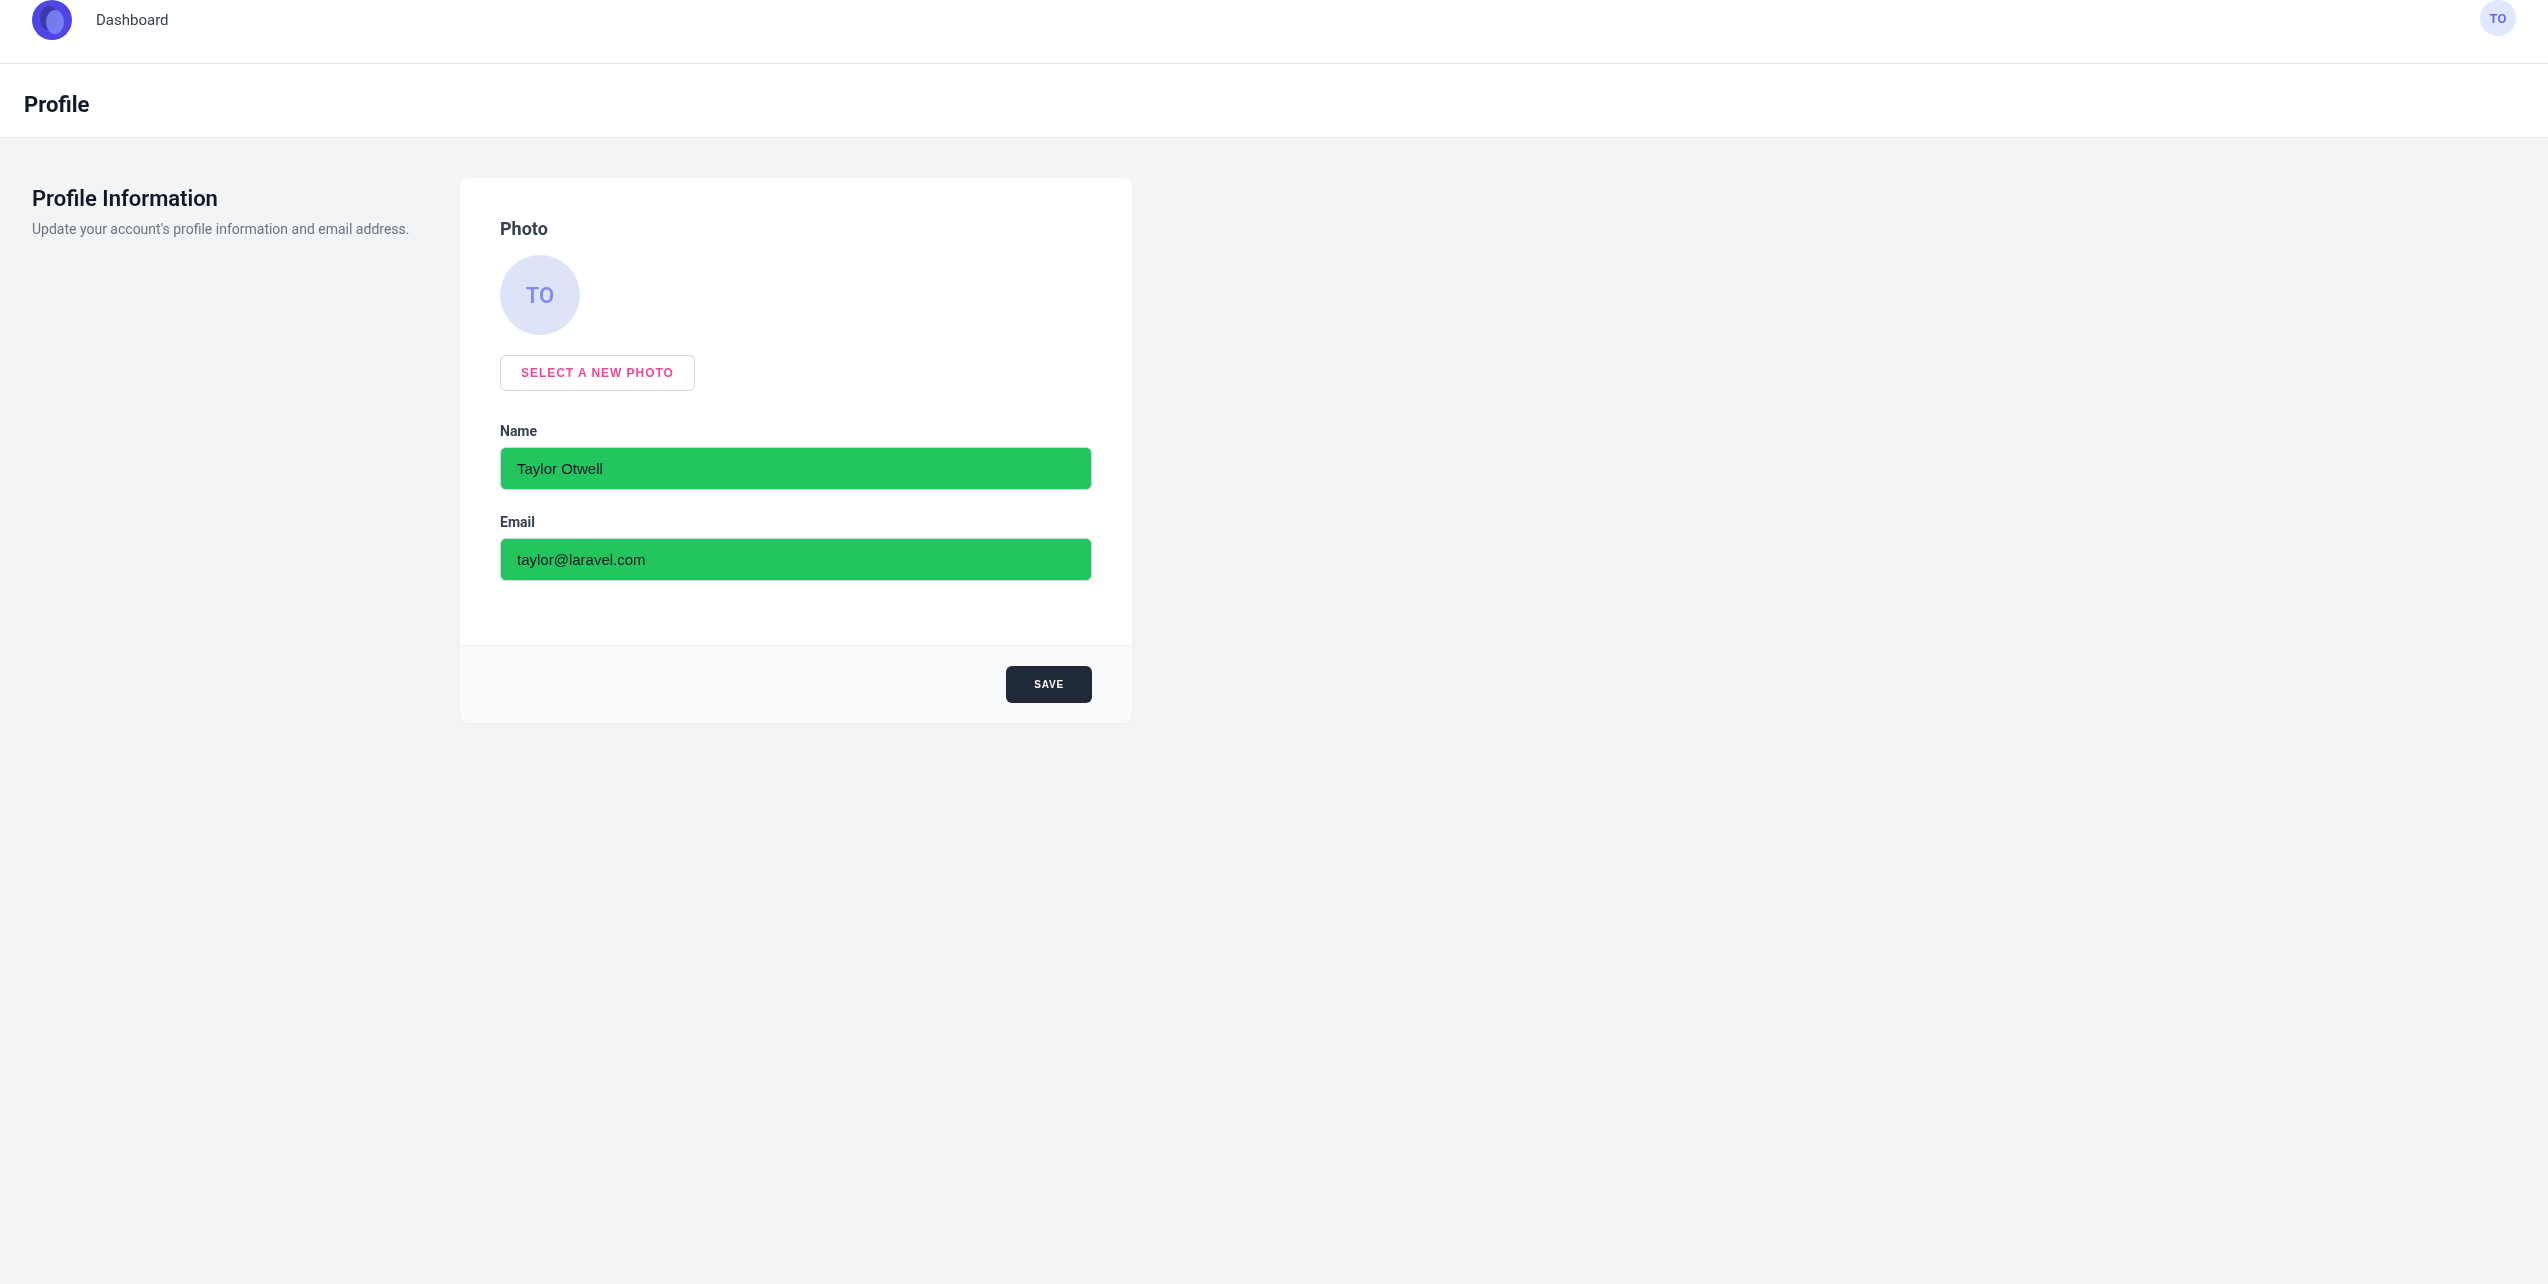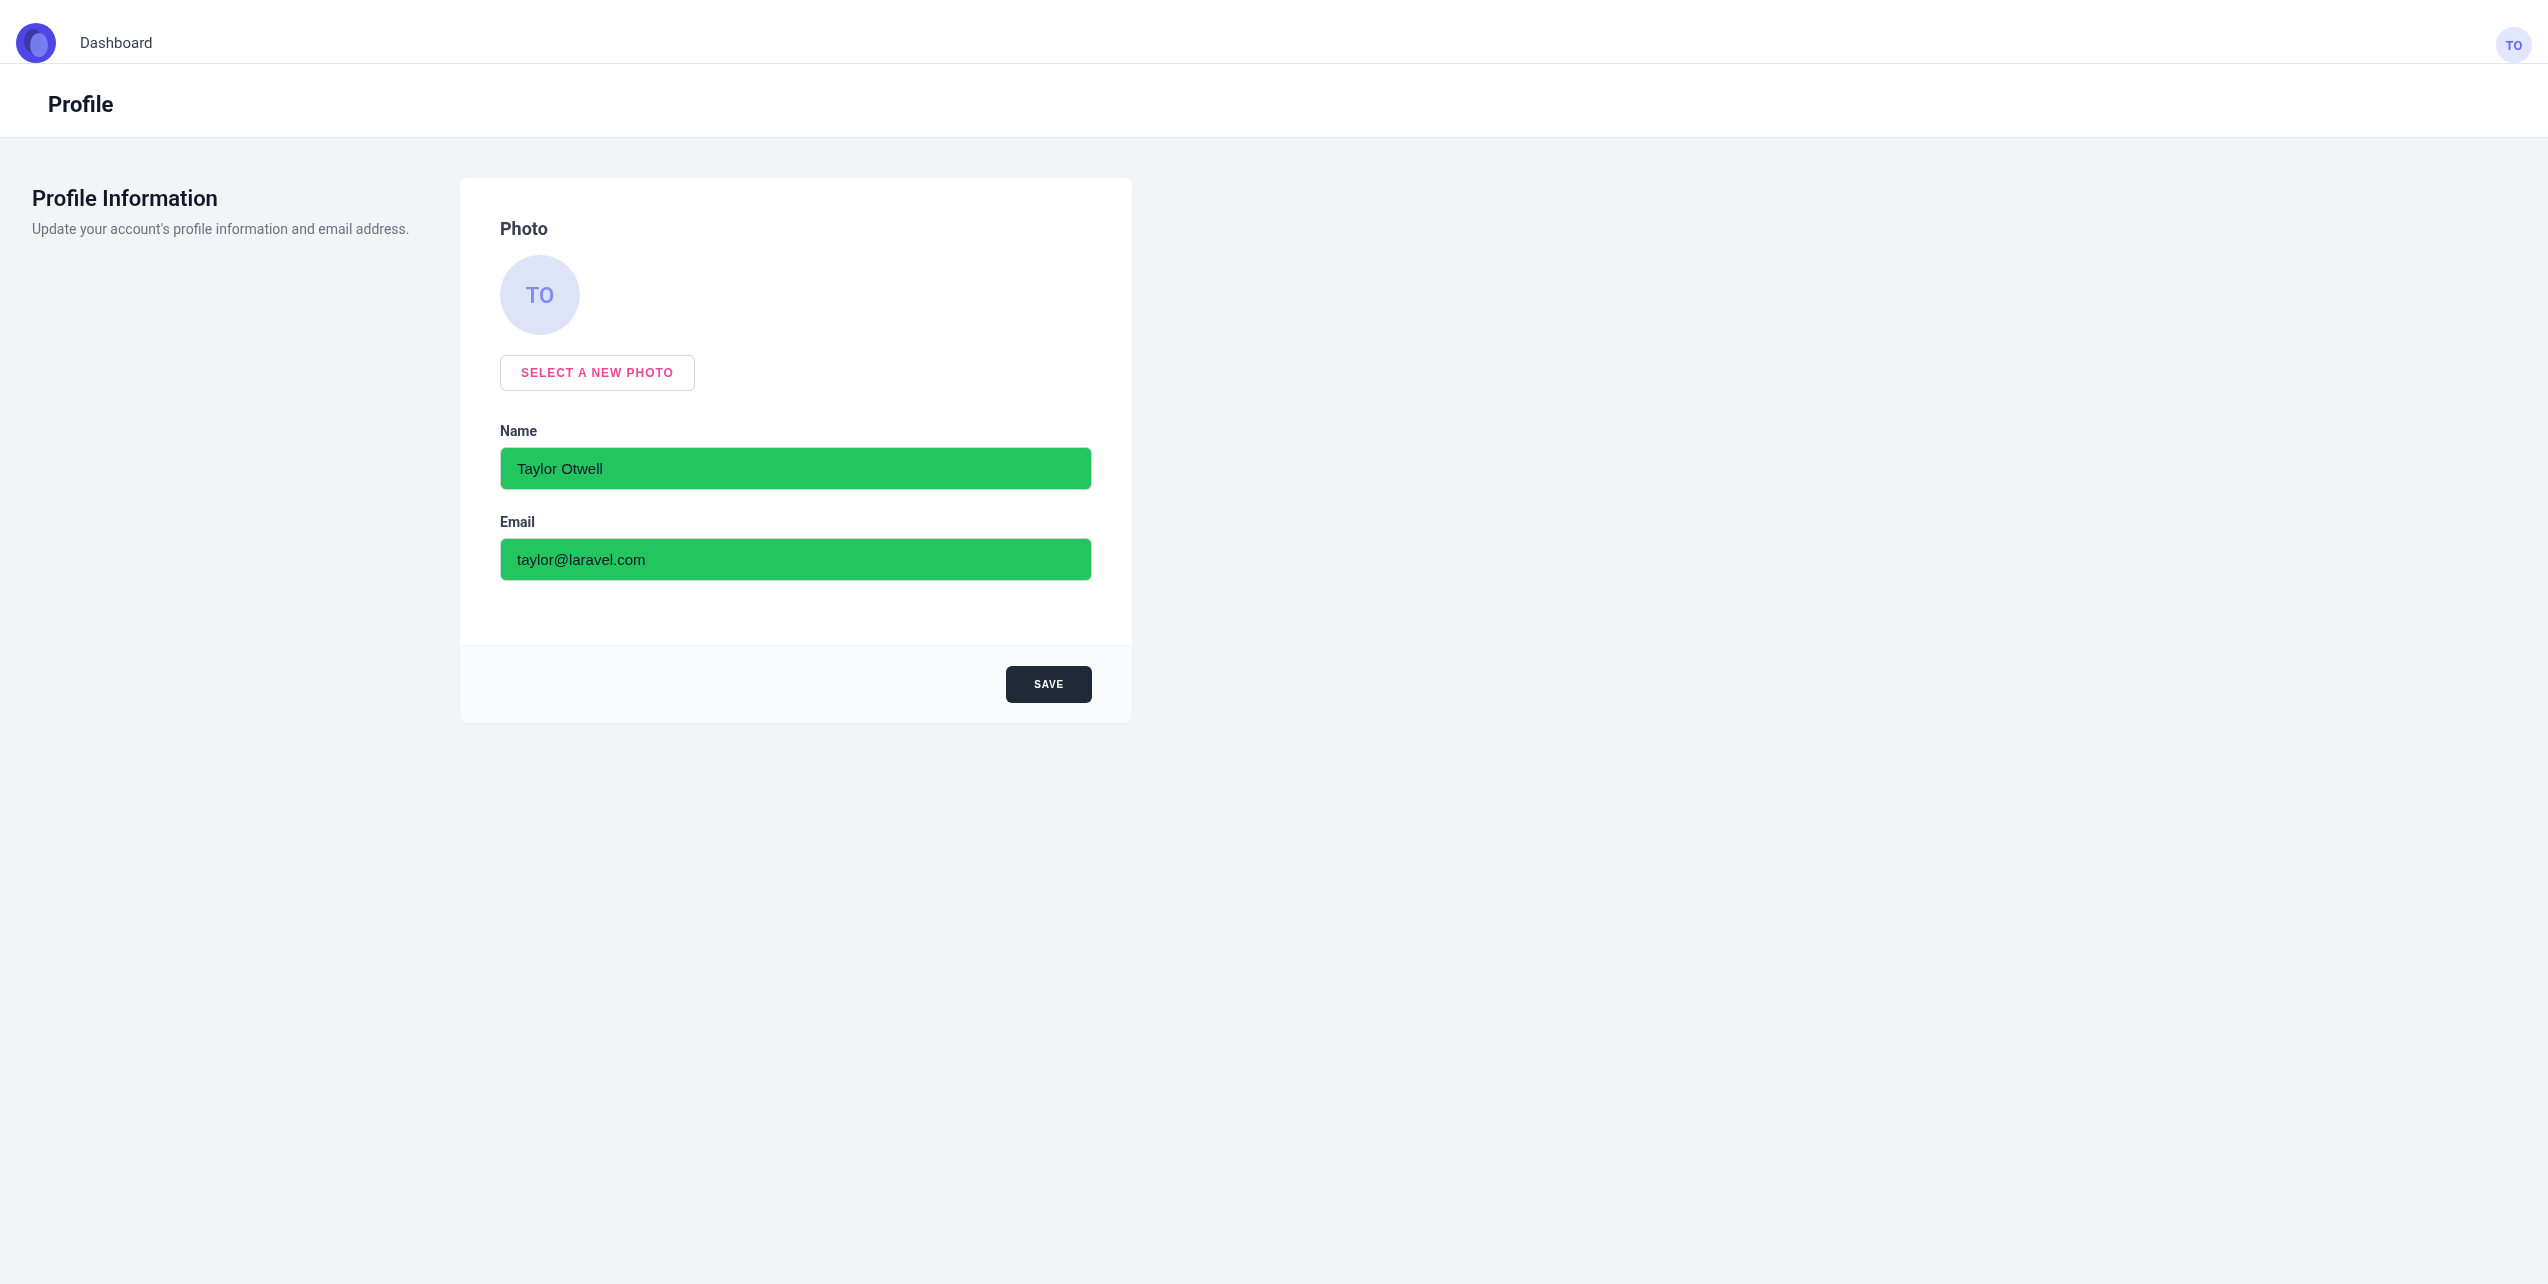--- a/index.html
+++ b/index.html
@@ -13,23 +13,23 @@
       background: #f3f4f6;
       min-height: 100vh;
     }
 
     
     .navbar {
       background: #ffffff;
       border-bottom: 1px solid #e5e7eb;
       height: 64px;
       display: flex;
-      align-items: flex-end;
+      align-items: flex-start;
       justify-content: space-between;
-      padding: 0 16px;
+      padding: 0 32px;
     }
 
     .navbar-left {
       display: flex;
       align-items: center;
       gap: 24px;
     }
 
     .logo {
       width: 40px;
@@ -53,21 +53,21 @@
       align-items: center;
       justify-content: center;
       font-size: 13px;
       font-weight: 600;
       cursor: pointer;
     }
 
     
     .page-header {
       background: #ffffff;
-      padding: 28px 48px 20px;
+      padding: 28px 24px 20px;
       border-bottom: 1px solid #e5e7eb;
     }
 
     .page-title {
       font-size: 22px;
       font-weight: 700;
       color: #111827;
     }
 
     

